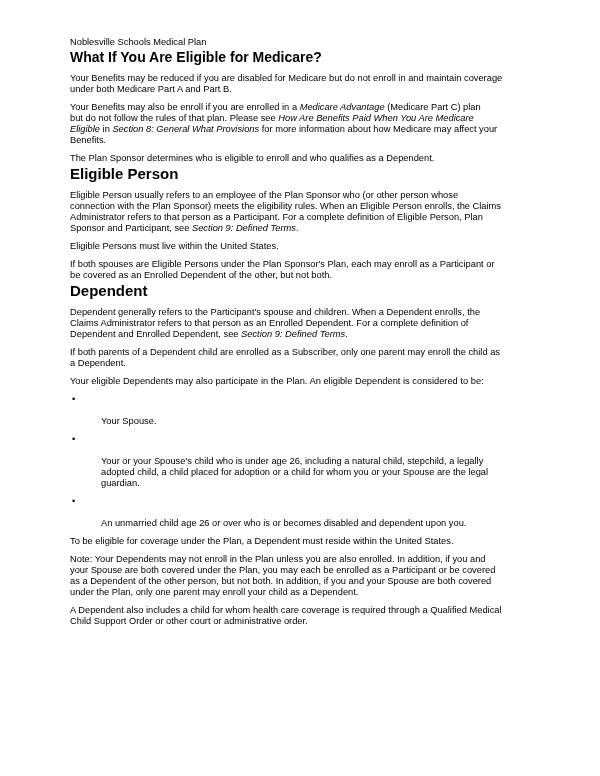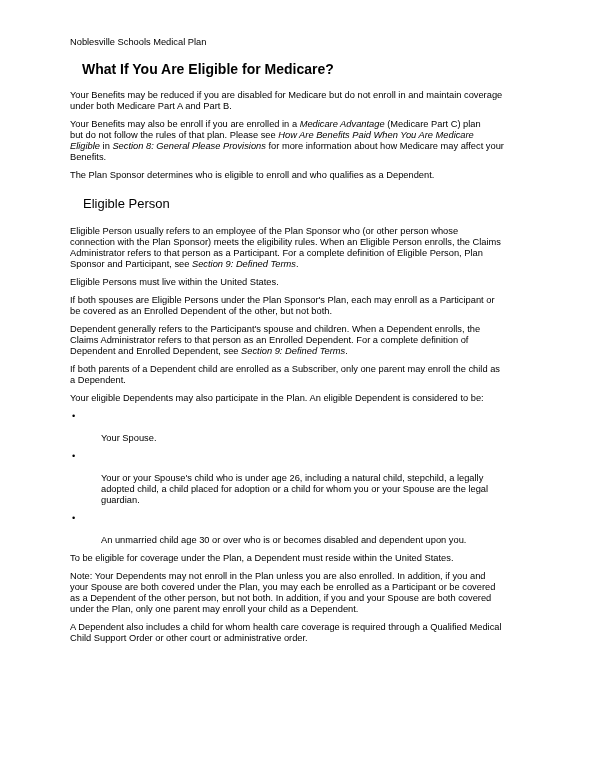--- a/index.html
+++ b/index.html
@@ -23,27 +23,27 @@
     font-size: 9.3px;
     line-height: 11px;
     margin: 7px 0 0 0;
     white-space: pre-line;
   }
   p.body em { font-style: italic; }
   h1.question {
     font-size: 14px;
     line-height: 18px;
     font-weight: bold;
-    margin: 12px;
+    margin: 0;
   }
   h2.section {
-    font-size: 13px;
+    font-size: 15px;
     line-height: 19px;
-    font-weight: normal;
-    margin: 13px;
+    font-weight: bold;
+    margin: 0;
   }
   .mt-first-heading { margin-top: 20px; }
   .mt-heading { margin-top: 13px; }
   .after-heading { margin-top: 5px; }
   ul.bullet-list {
     margin: 7px 0 0 0;
     padding: 0;
     list-style: none;
   }
   ul.bullet-list li {
@@ -78,55 +78,56 @@
 
 <div class="page">
 
   <div class="running-header">Noblesville Schools Medical Plan</div>
 
   <h1 class="question mt-first-heading">What If You Are Eligible for Medicare?</h1>
   <p class="body after-heading">Your Benefits may be reduced if you are disabled for Medicare but do not enroll in and maintain coverage
 under both Medicare Part A and Part B.</p>
   <p class="body"><span>Your Benefits may also be enroll if you are enrolled in a </span><em>Medicare Advantage</em><span> (Medicare Part C) plan
 but do not follow the rules of that plan. Please see </span><em>How Are Benefits Paid When You Are Medicare
-Eligible</em><span> in </span><em>Section 8: General Please Provisions</em><span> for more information about how Medicare may affect your
+Eligible</em><span> in </span><em>Section 8: General What Provisions</em><span> for more information about how Medicare may affect your
 Benefits.</span></p>
 
   <p class="body after-heading">The Plan Sponsor determines who is eligible to enroll and who qualifies as a Dependent.</p>
 
   <h2 class="section mt-heading">Eligible Person</h2>
   <p class="body"><span>Eligible Person usually refers to an employee of the Plan Sponsor who (or other person whose
 connection with the Plan Sponsor) meets the eligibility rules. When an Eligible Person enrolls, the Claims
 Administrator refers to that person as a Participant. For a complete definition of Eligible Person, Plan
 Sponsor and Participant, see </span><em>Section 9: Defined Terms</em><span>.</span></p>
   <p class="body">Eligible Persons must live within the United States.</p>
   <p class="body">If both spouses are Eligible Persons under the Plan Sponsor's Plan, each may enroll as a Participant or
 be covered as an Enrolled Dependent of the other, but not both.</p>
 
+  <h2 class="section mt-heading">Dependent</h2>
   <p class="body"><span>Dependent generally refers to the Participant's spouse and children. When a Dependent enrolls, the
 Claims Administrator refers to that person as an Enrolled Dependent. For a complete definition of
 Dependent and Enrolled Dependent, see </span><em>Section 9: Defined Terms</em><span>.</span></p>
   <p class="body">If both parents of a Dependent child are enrolled as a Subscriber, only one parent may enroll the child as
 a Dependent.</p>
   <p class="body">Your eligible Dependents may also participate in the Plan. An eligible Dependent is considered to be:</p>
 
   <ul class="bullet-list">
     <li>
       <span class="bullet-marker">•</span>
       <span>Your Spouse.</span>
     </li>
     <li>
       <span class="bullet-marker">•</span>
       <span>Your or your Spouse's child who is under age 26, including a natural child, stepchild, a legally
 adopted child, a child placed for adoption or a child for whom you or your Spouse are the legal
 guardian.</span>
     </li>
     <li>
       <span class="bullet-marker">•</span>
-      <span>An unmarried child age 30 or over who is or becomes disabled and dependent upon you.</span>
+      <span>An unmarried child age 26 or over who is or becomes disabled and dependent upon you.</span>
     </li>
   </ul>
 
   <p class="body">To be eligible for coverage under the Plan, a Dependent must reside within the United States.</p>
   <p class="body">Note: Your Dependents may not enroll in the Plan unless you are also enrolled. In addition, if you and
 your Spouse are both covered under the Plan, you may each be enrolled as a Participant or be covered
 as a Dependent of the other person, but not both. In addition, if you and your Spouse are both covered
 under the Plan, only one parent may enroll your child as a Dependent.</p>
   <p class="body">A Dependent also includes a child for whom health care coverage is required through a Qualified Medical
 Child Support Order or other court or administrative order.</p>

